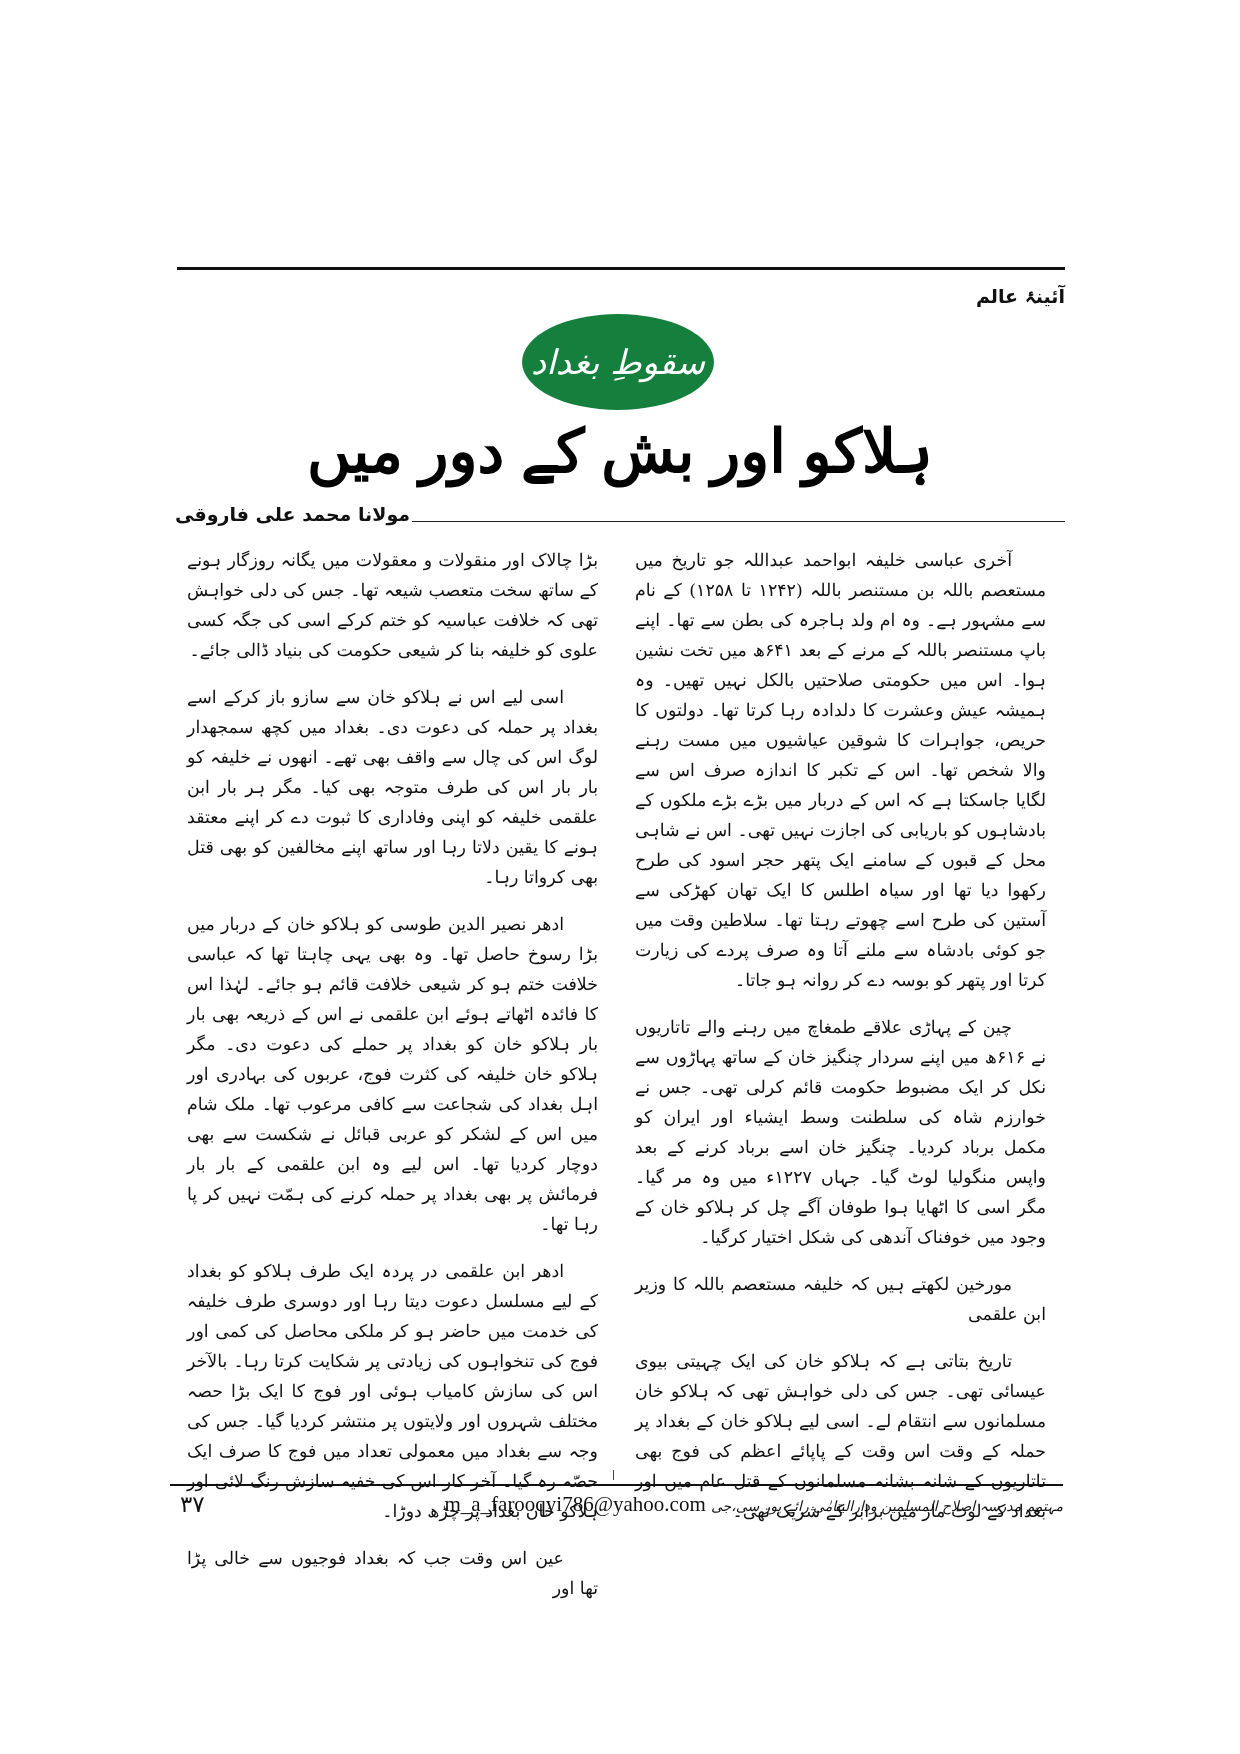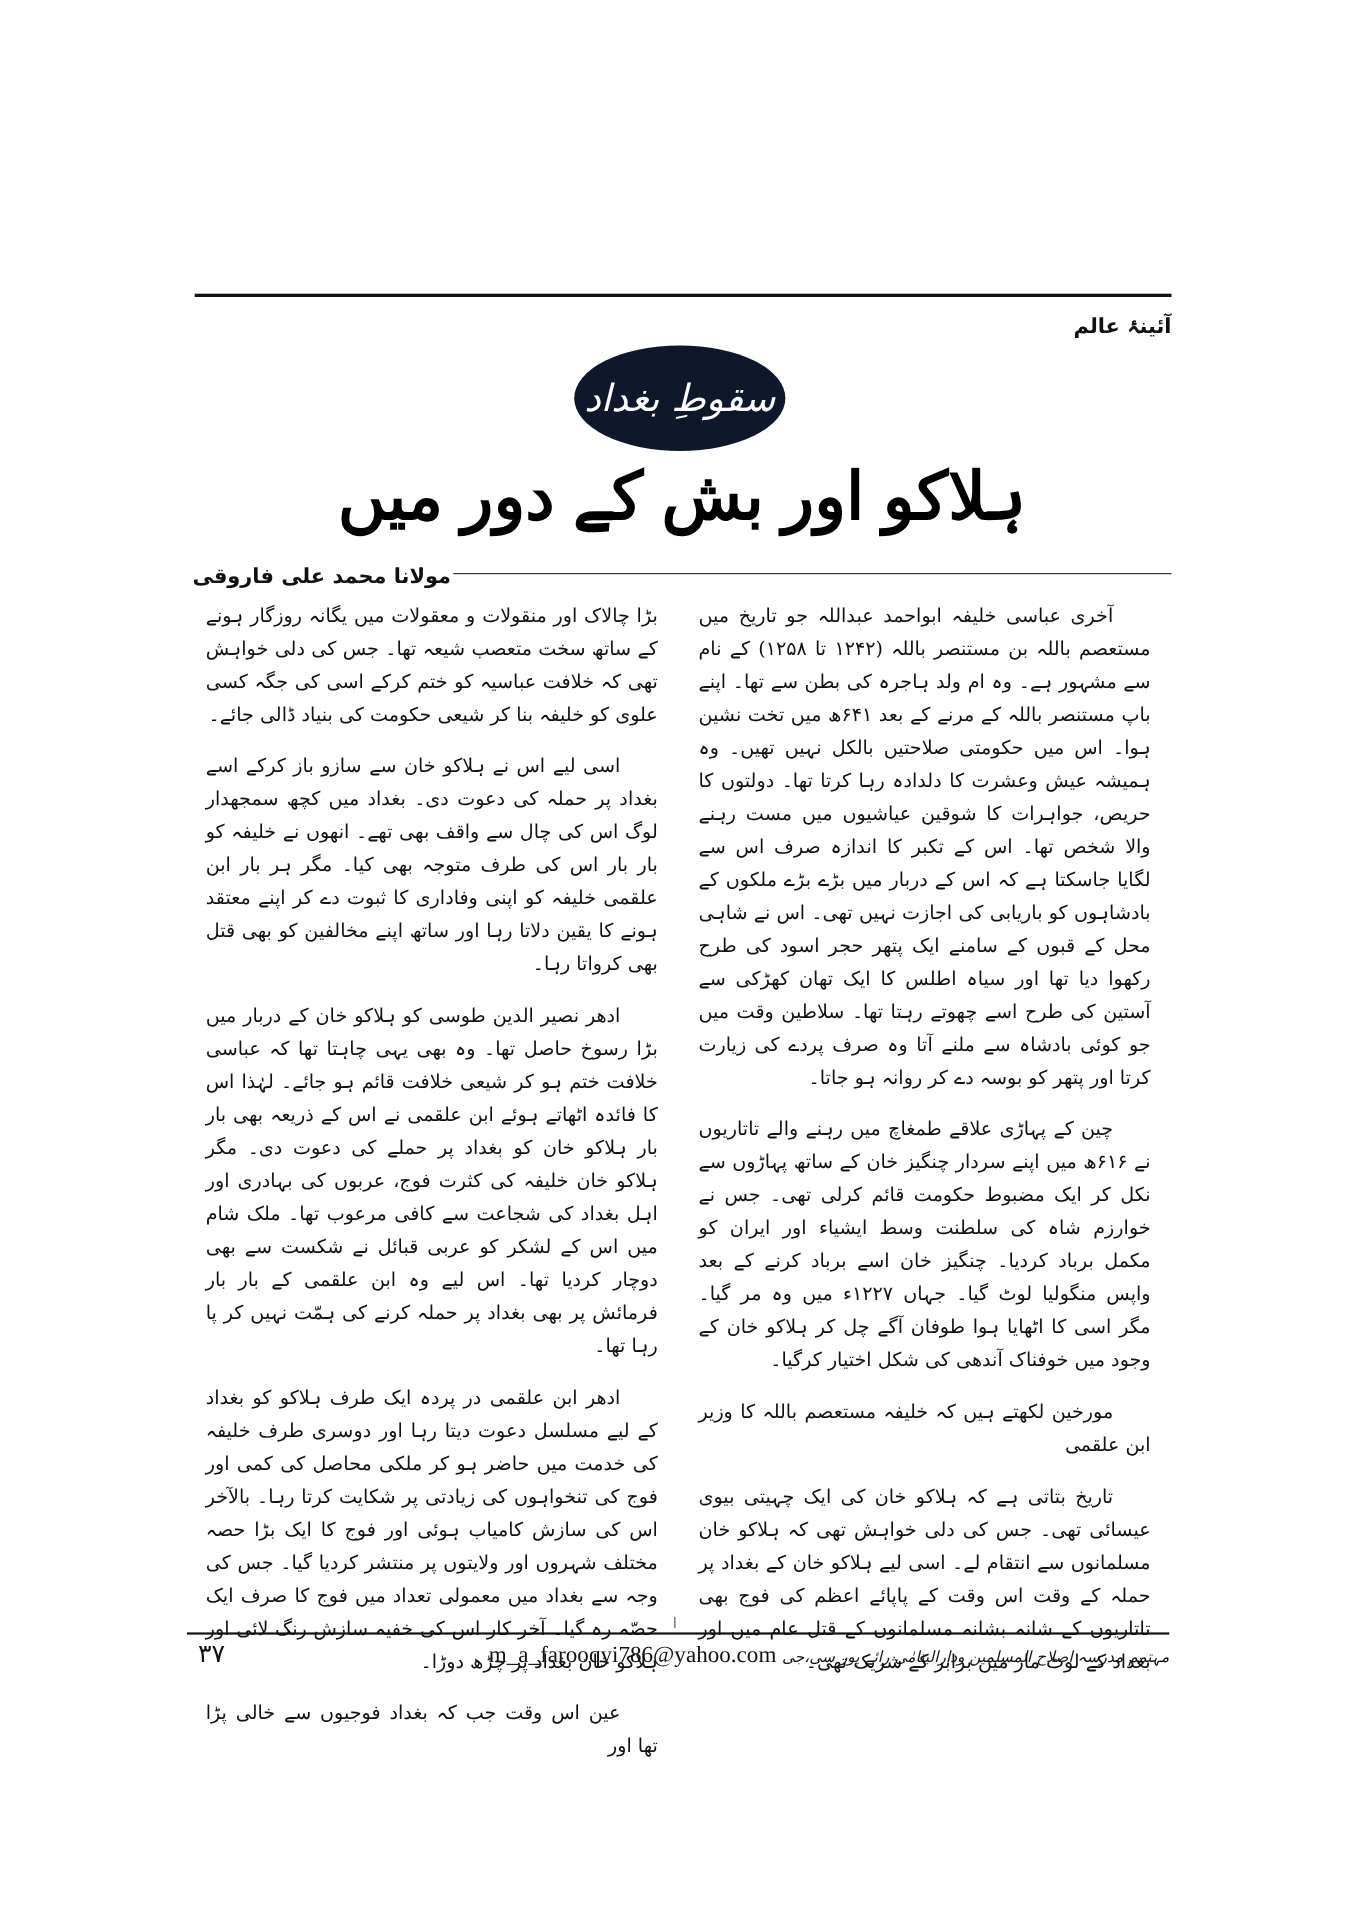--- a/index.html
+++ b/index.html
@@ -40,21 +40,21 @@
       color: #111111;
       white-space: nowrap;
     }
     .series-badge {
       position: absolute;
       left: 522px;
       top: 314px;
       width: 192px;
       height: 96px;
       border-radius: 50%;
-      background: #0f172a;
+      background: #15803d;
       display: flex;
       align-items: center;
       justify-content: center;
     }
     .series-badge span {
       direction: rtl;
       color: #ffffff;
       font-family: "DejaVu Serif", serif;
       font-size: 34px;
       font-style: italic;
@@ -87,21 +87,21 @@
       position: absolute;
       left: 237px;
       right: 0;
       top: 21px;
       height: 1px;
       background: #222222;
     }
     .byline-name {
       position: absolute;
       left: 0;
-      top: 10px;
+      top: 0;
       direction: rtl;
       font-weight: bold;
       font-size: 19px;
       line-height: 28px;
       color: #111111;
       white-space: nowrap;
       text-align: right;
     }
     .column {
       position: absolute;

